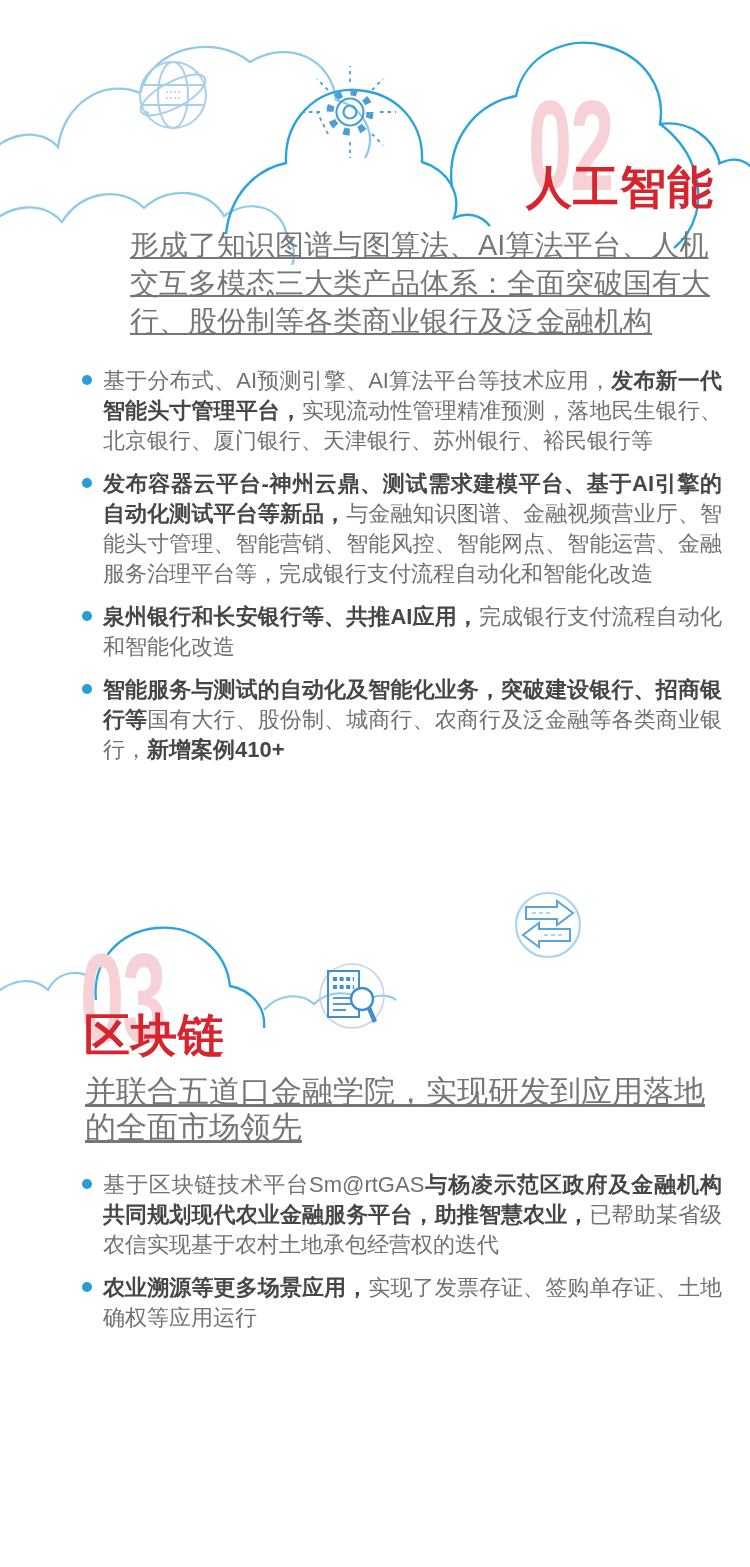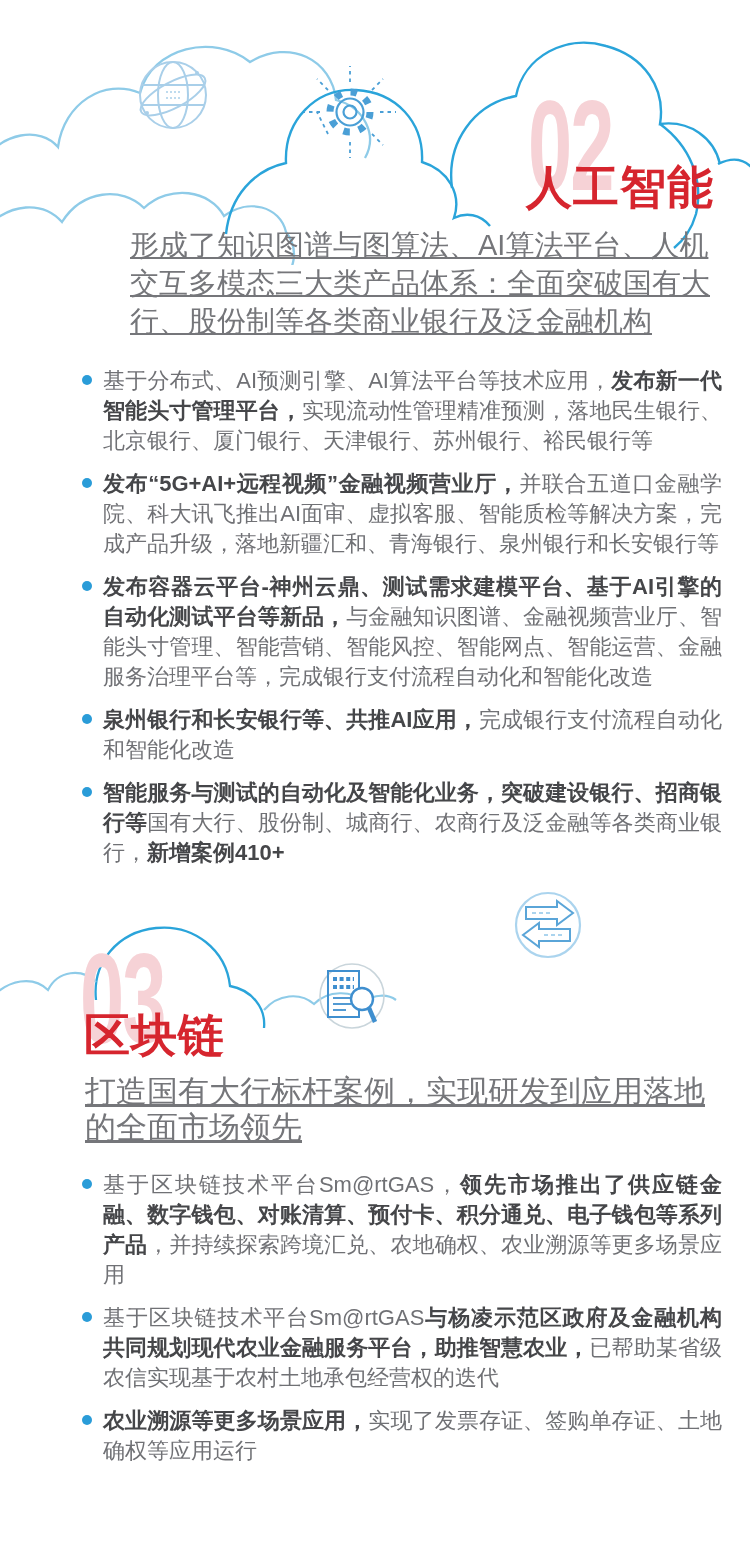--- a/index.html
+++ b/index.html
@@ -130,45 +130,37 @@
 <div class="sub" id="sub-ai">形成了知识图谱与图算法、AI算法平台、人机
 交互多模态三大类产品体系：全面突破国有大
 行、股份制等各类商业银行及泛金融机构</div>
 <ul class="bullets" id="list-ai">
     <li>
       <span class="dot"></span>
       <p><span>基于分布式、AI预测引擎、AI算法平台等技术应用，</span><strong>发布新一代智能头寸管理平台，</strong><span>实现流动性管理精准预测，落地民生银行、北京银行、厦门银行、天津银行、苏州银行、裕民银行等</span></p>
     </li>
     <li>
       <span class="dot"></span>
-      <p><strong>发布“5G+AI+远程视频”金融视频营业厅，</strong><span>并联合五道口金融学院、科大讯飞推出AI面审、虚拟客服、智能质检等解决方案，完成产品升级，落地新疆汇和、青海银行、泉州银行和长安银行等</span></p>
-    </li>
-    <li>
-      <span class="dot"></span>
       <p><strong>发布容器云平台-神州云鼎、测试需求建模平台、基于AI引擎的自动化测试平台等新品，</strong><span>与金融知识图谱、金融视频营业厅、智能头寸管理、智能营销、智能风控、智能网点、智能运营、金融服务治理平台等，完成银行支付流程自动化和智能化改造</span></p>
     </li>
     <li>
       <span class="dot"></span>
       <p><strong>泉州银行和长安银行等、共推AI应用，</strong><span>完成银行支付流程自动化和智能化改造</span></p>
     </li>
     <li>
       <span class="dot"></span>
       <p><strong>智能服务与测试的自动化及智能化业务，突破建设银行、招商银行等</strong><span>国有大行、股份制、城商行、农商行及泛金融等各类商业银行，</span><strong>新增案例410+</strong></p>
     </li>
   </ul>
 
 <div class="big-num" id="num-bc">03</div>
 <h1 class="sec-title" id="title-bc" style="margin:0;">区块链</h1>
-<div class="sub" id="sub-bc">打造国有大行标杆案例，实现研发到应用落地
+<div class="sub" id="sub-bc">并联合五道口金融学院，实现研发到应用落地
 的全面市场领先</div>
 <ul class="bullets" id="list-bc">
-    <li>
-      <span class="dot"></span>
-      <p><span>基于区块链技术平台Sm@rtGAS，</span><strong>领先市场推出了供应链金融、数字钱包、对账清算、预付卡、积分通兑、电子钱包等系列产品</strong><span>，并持续探索跨境汇兑、农地确权、农业溯源等更多场景应用</span></p>
-    </li>
     <li>
       <span class="dot"></span>
       <p><span>基于区块链技术平台Sm@rtGAS</span><strong>与杨凌示范区政府及金融机构共同规划现代农业金融服务平台，助推智慧农业，</strong><span>已帮助某省级农信实现基于农村土地承包经营权的迭代</span></p>
     </li>
     <li>
       <span class="dot"></span>
       <p><strong>农业溯源等更多场景应用，</strong><span>实现了发票存证、签购单存证、土地确权等应用运行</span></p>
     </li>
   </ul>
 

